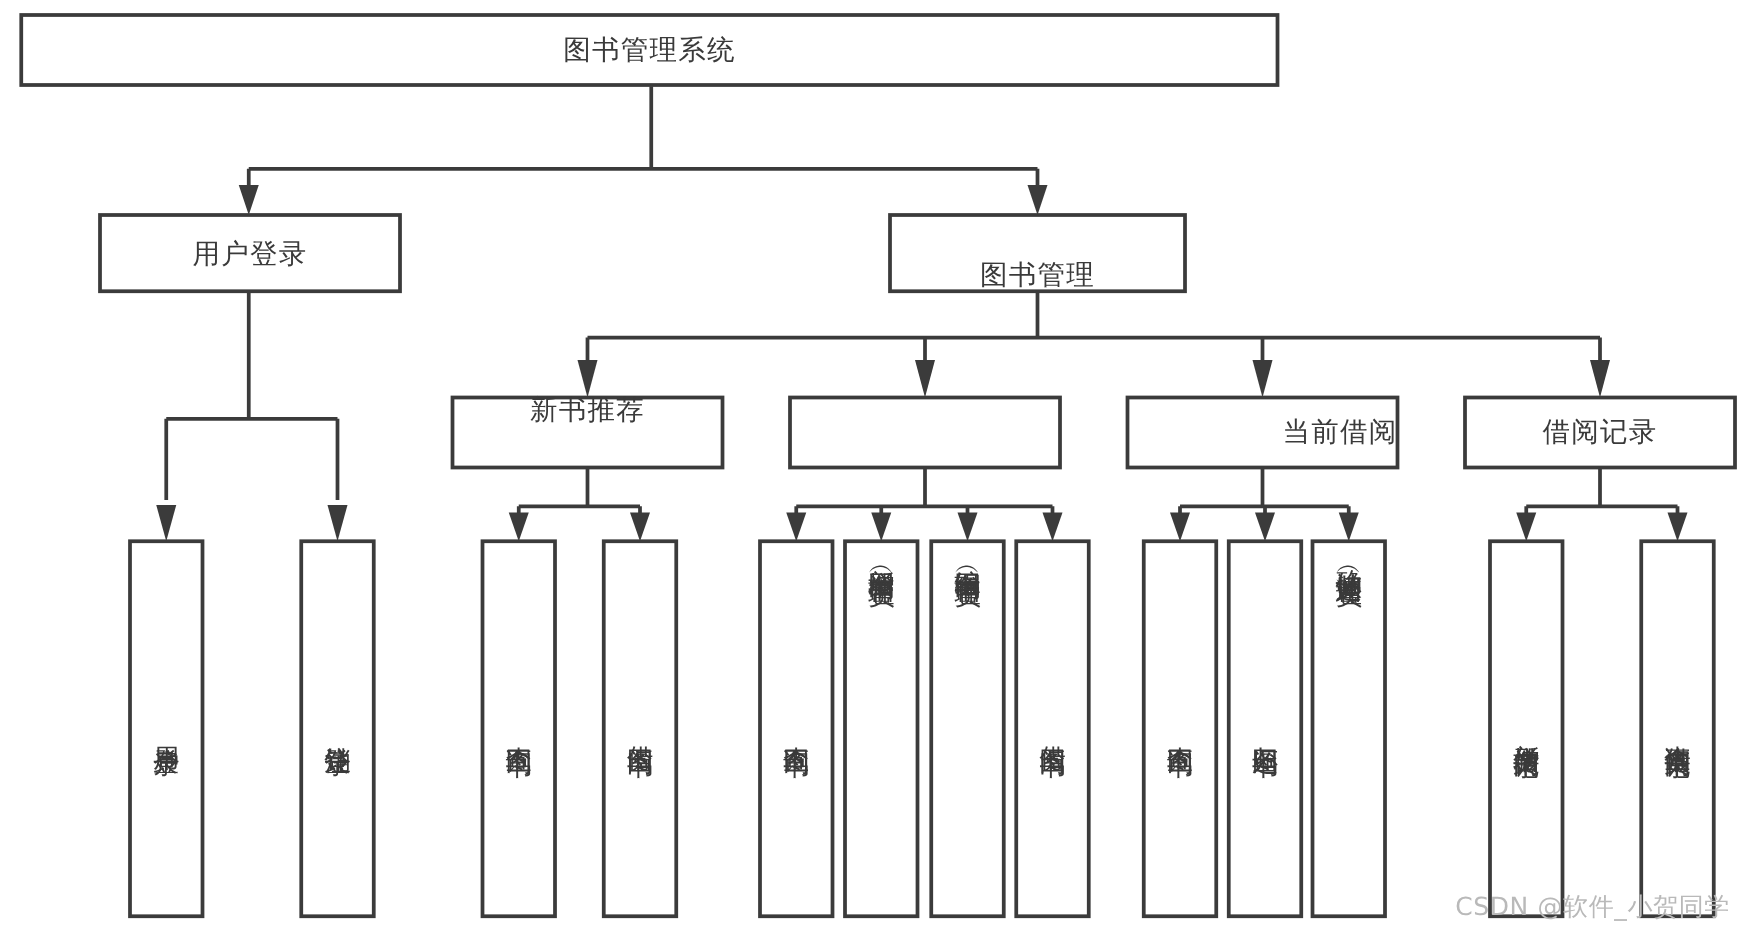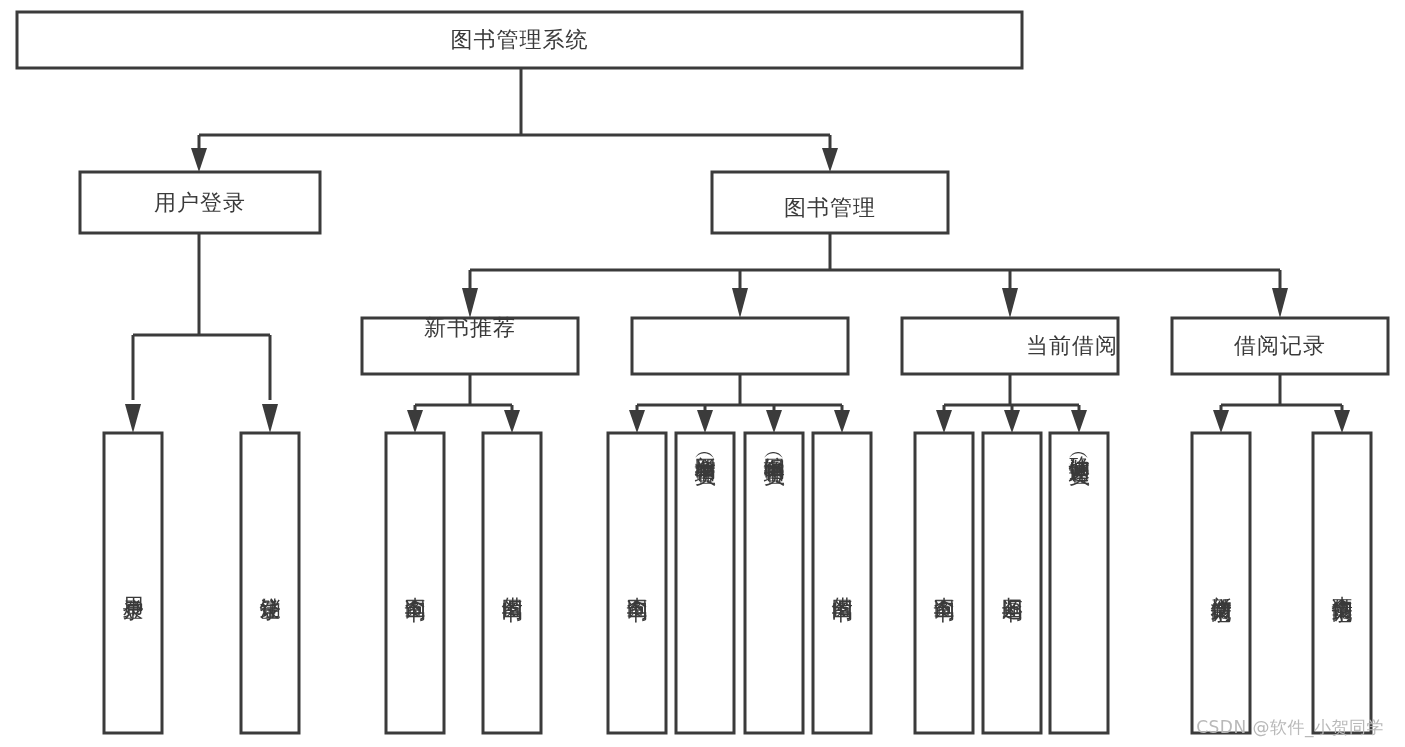--- a/index.html
+++ b/index.html
@@ -72,21 +72,21 @@
     font-size: 22px;
     color: #3a3a3a;
     letter-spacing: 1px;
     white-space: nowrap;
   }
   #watermark {
     position: absolute;
     right: 10px;
     bottom: 8px;
     font-family: "DejaVu Sans", "Liberation Sans", sans-serif;
-    font-size: 17px;
+    font-size: 20px;
     color: #b9b9b9;
     letter-spacing: 0.5px;
     white-space: nowrap;
   }
 </style>
 </head>
 <body>
 
 <div id="diagram-root">
 
@@ -189,21 +189,21 @@
   </svg>
 
   <div class="hlabel-wrap" style="left:17px; top:12px; width:1005px; height:56px;">
     <span class="hlabel-text">图书管理系统</span>
   </div>
 
   <div class="hlabel-wrap" style="left:80px; top:172px; width:240px; height:61px;">
     <span class="hlabel-text">用户登录</span>
   </div>
 
-  <div class="hlabel-wrap" style="left:712px; top:177px; width:236px; height:61px;justify-content:center;">
+  <div class="hlabel-wrap" style="left:712px; top:189px; width:236px; height:61px;justify-content:center;">
     <span class="hlabel-text">图书管理</span>
   </div>
 
   <div class="hlabel-wrap" style="left:362px; top:300px; width:216px; height:56px;border-radius:12px;">
     <span class="hlabel-text">新书推荐</span>
   </div>
 
 
   <div class="hlabel-wrap" style="left:902px; top:318px; width:216px; height:56px;justify-content:flex-end;">
     <span class="hlabel-text">当前借阅</span>

